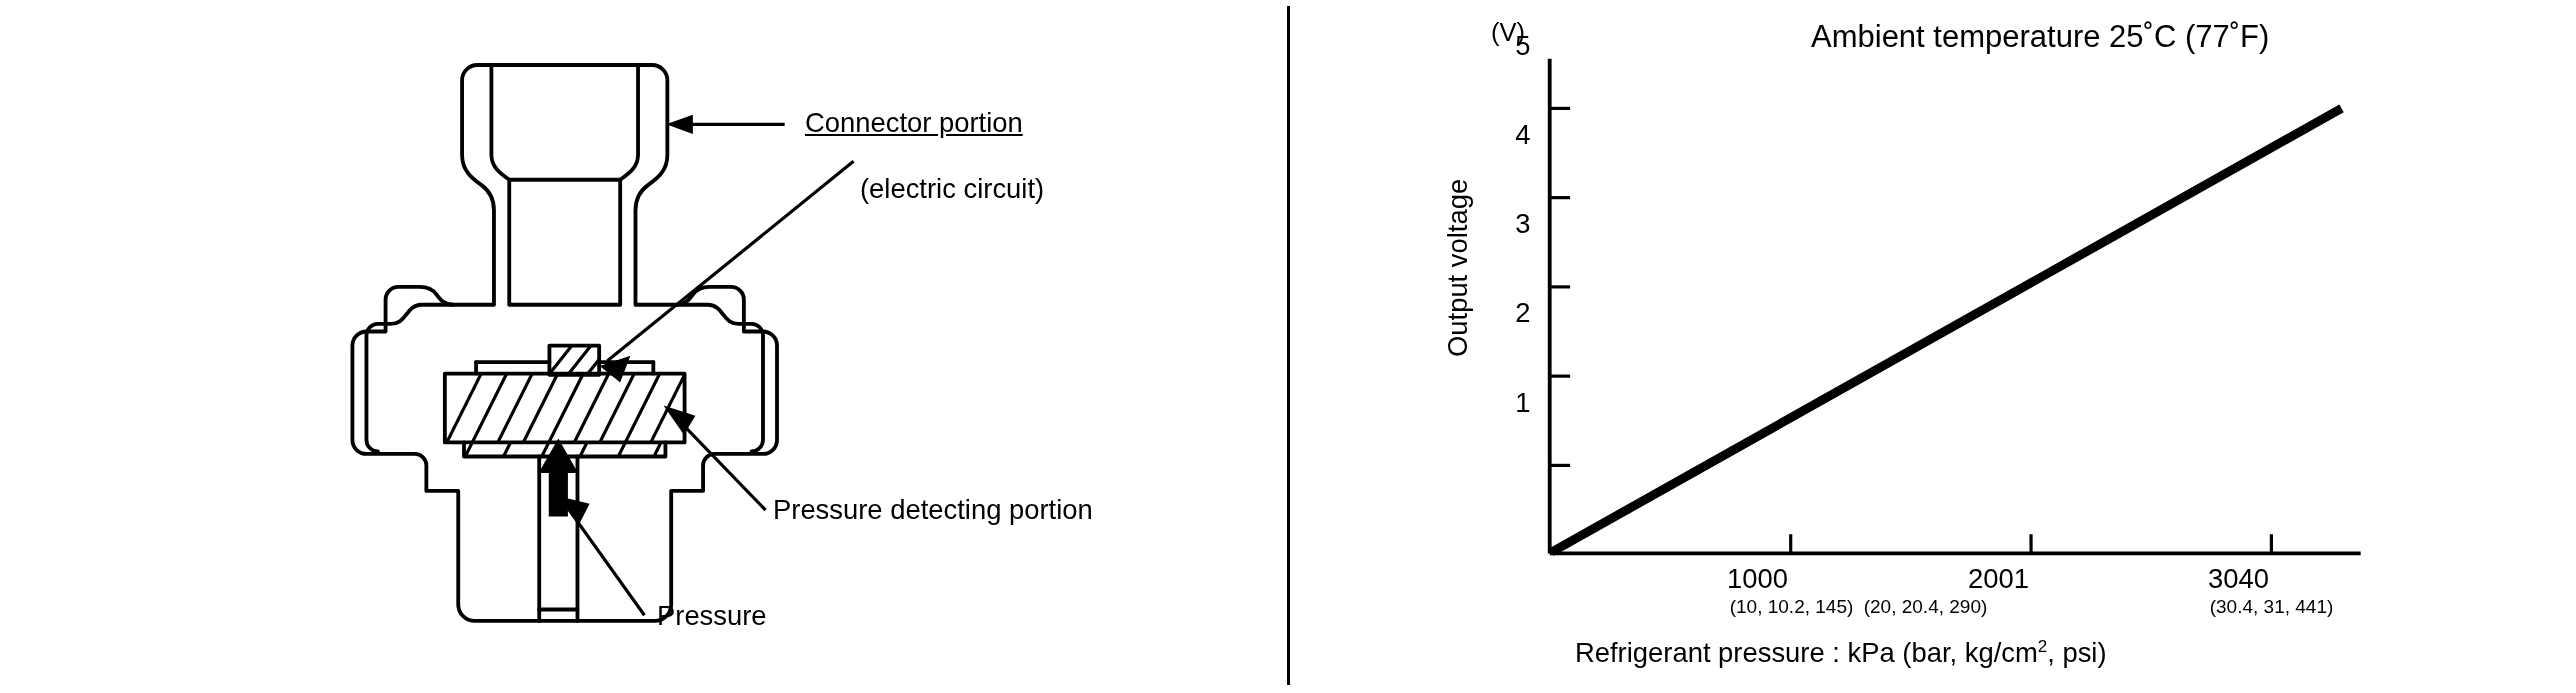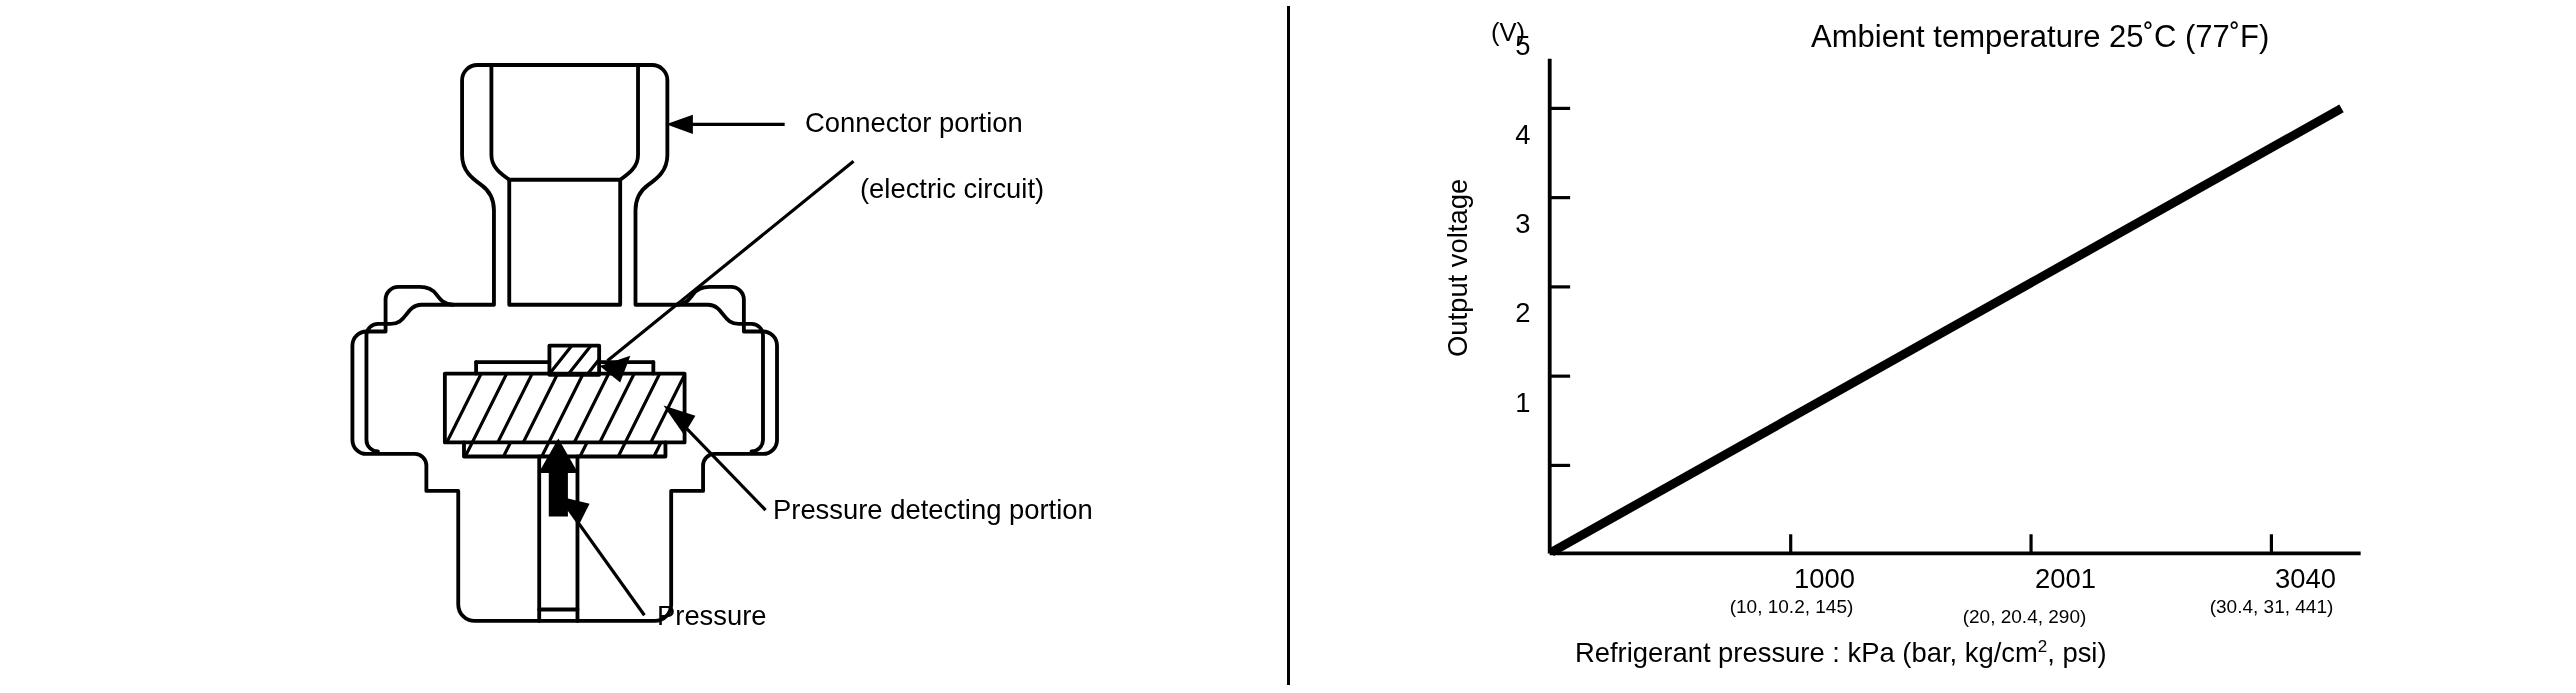--- a/index.html
+++ b/index.html
@@ -23,21 +23,21 @@
   .lbl{font-size:27.4px;}
 
   
   .svgwrap{position:absolute;left:0;top:0;width:2576px;height:693px;pointer-events:none;}
   .svgwrap svg{display:block;}
 
   
   .chart-title{font-size:31px;}
   .axis-unit{font-size:25.5px;}
   .ytick{font-size:27.4px;text-align:right;width:25.5px;}
-  .xtick{font-size:27.4px;text-align:right;}
+  .xtick{font-size:27.4px;text-align:left;}
   .xsub{font-size:19px;text-align:center;}
   .xcap{font-size:27.4px;}
   .ylabel{
     font-size:27.4px;
     transform-origin:0 0;
     transform:rotate(-90deg);
   }
   sup.sq{font-size:0.62em;vertical-align:super;line-height:0;}
 </style>
 </head>
@@ -192,21 +192,21 @@
 
         <path d="M 940 574 L 988 558 L 972 600 Z"></path>
 
         <path d="M 1040 636 L 1090 652 L 1072 682 Z"></path>
 
         <path d="M 874 778 L 924 790 L 908 822 Z"></path>
       </g>
     </svg>
   </div>
 
-  <div class="txt lbl" style="left:805px;top:108px;">Connector portion</div>
+  <div class="txt lbl" style="left:805px;top:108px;text-decoration:underline;">Connector portion</div>
 
   <div class="txt lbl" style="left:860px;top:174px;">(electric circuit)</div>
 
   <div class="txt lbl" style="left:773px;top:495px;">Pressure detecting portion</div>
 
   <div class="txt lbl" style="left:657px;top:601px;">Pressure</div>
 
   <div class="divider"></div>
 
   <div class="txt chart-title" style="left:1811px;top:20.4px;">Ambient temperature 25˚C (77˚F)</div>
@@ -244,19 +244,19 @@
 
       <line x1="2433" y1="866" x2="3672" y2="170" stroke="#000" stroke-width="14" stroke-linecap="butt"></line>
     </svg>
   </div>
 
   <div class="txt xtick" style="left:1727px;top:564px;width:128px;">1000</div>
   <div class="txt xtick" style="left:1968px;top:564px;width:128px;">2001</div>
   <div class="txt xtick" style="left:2208px;top:564px;width:128px;">3040</div>
 
   <div class="txt xsub" style="left:1696px;top:596px;width:191px;">(10, 10.2, 145)</div>
-  <div class="txt xsub" style="left:1929px;top:596px;width:191px;margin-top:10px;">(20, 20.4, 290)</div>
+  <div class="txt xsub" style="left:1830px;top:596px;width:191px;">(20, 20.4, 290)</div>
   <div class="txt xsub" style="left:2176px;top:596px;width:191px;">(30.4, 31, 441)</div>
 
   <div class="txt xcap" style="left:1575px;top:638px;"><span>Refrigerant pressure : kPa (bar, kg/cm</span><sup class="sq">2</sup><span>, psi)</span></div>
 
 </div>
 
 
 </body></html>

